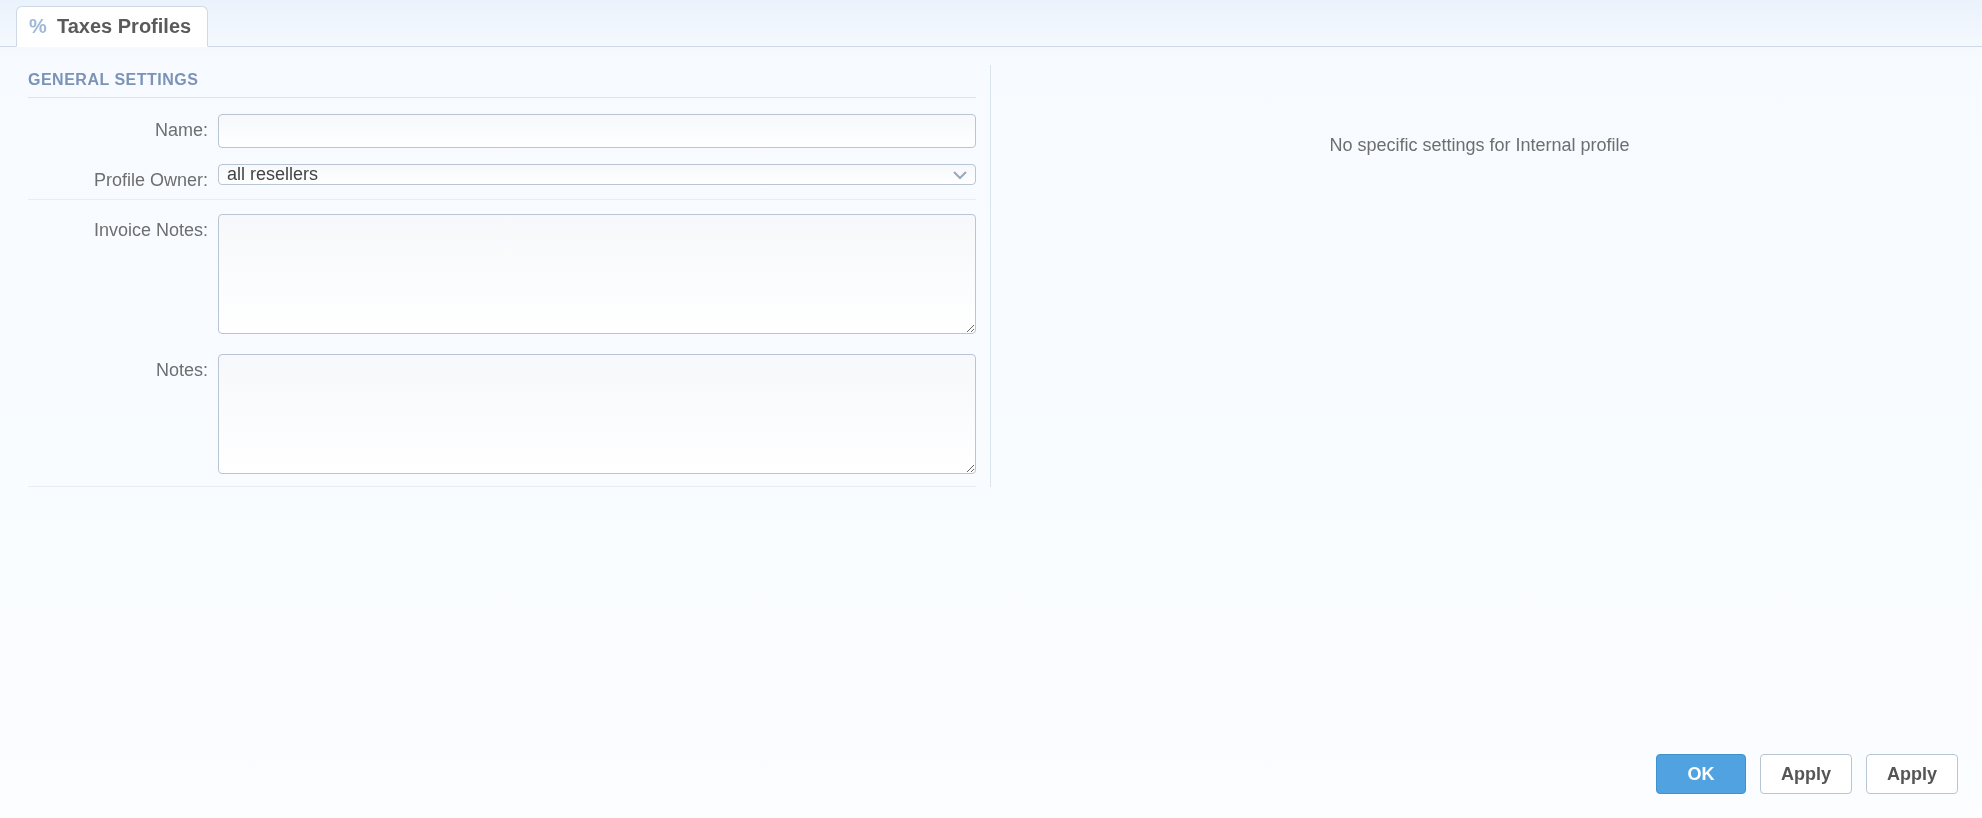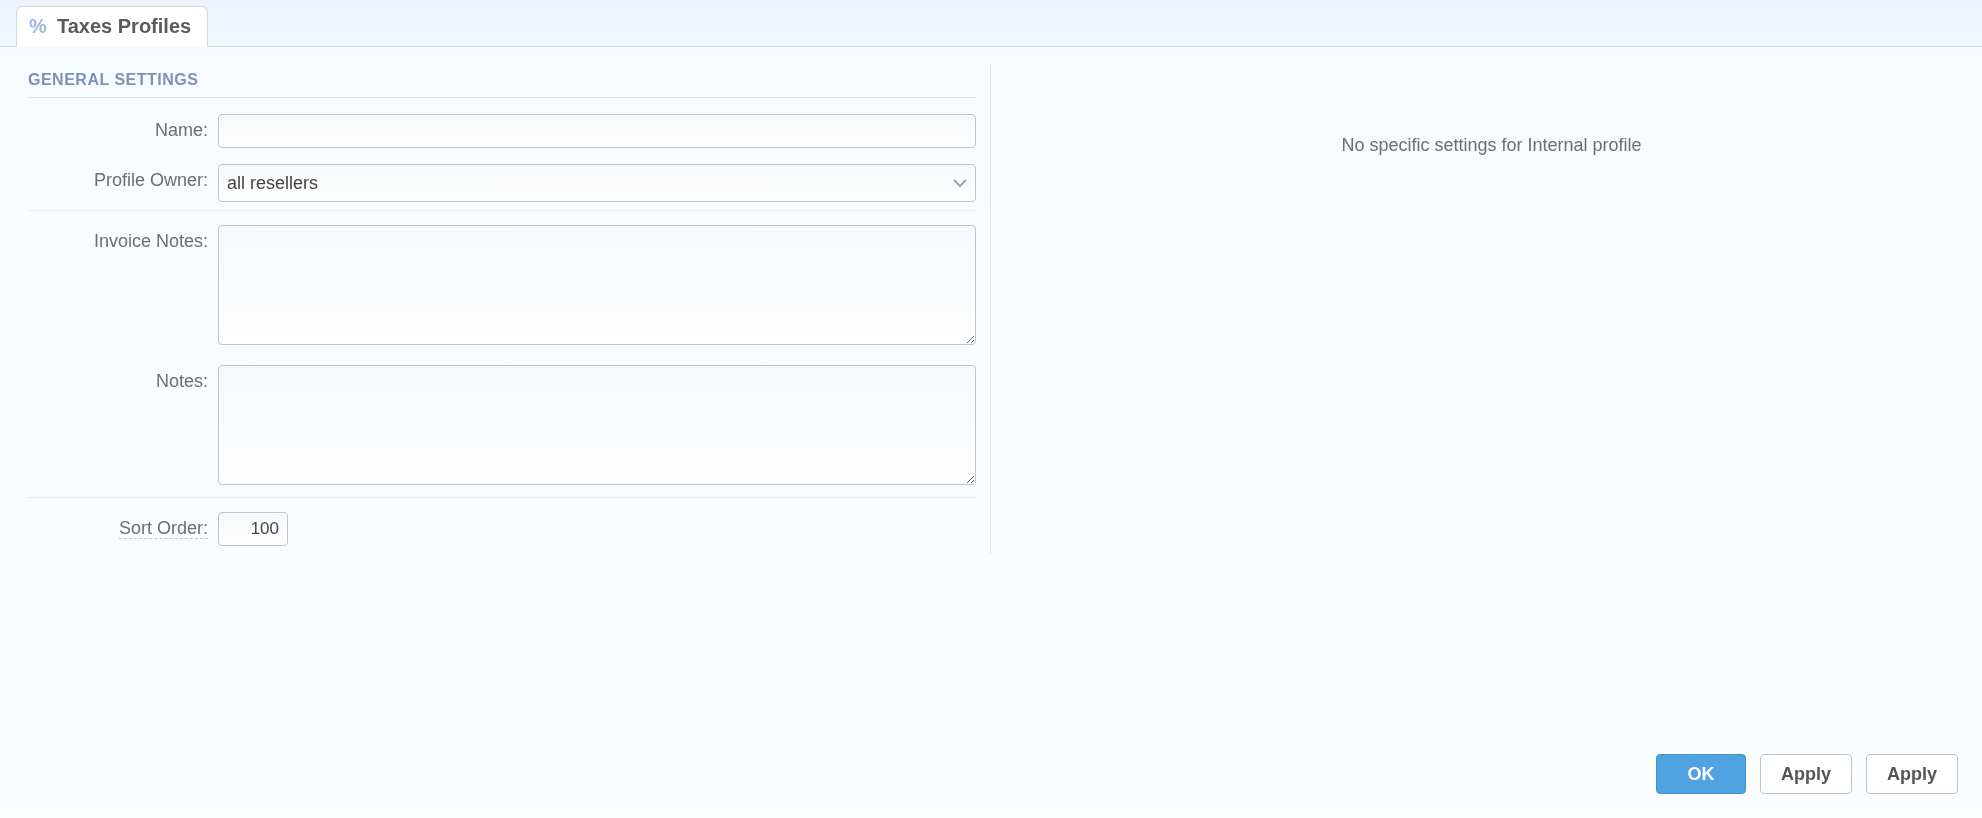--- a/index.html
+++ b/index.html
@@ -4,41 +4,41 @@
 <style>
   html,body{margin:0;padding:0;height:100%;font-family:Arial,Helvetica,sans-serif;background:#f3f8fd;}
   body{min-width:1200px;}
   .page{background:linear-gradient(to bottom,#eaf2fb 0,#f7fbff 60px,#fbfdff 100%);min-height:818px;position:relative;}
   
   .tab-strip{height:46px;border-bottom:1px solid #cfd9e4;padding-left:16px;display:flex;align-items:flex-end;}
   .tab{display:flex;align-items:center;gap:8px;background:#fff;border:1px solid #cfd9e4;border-bottom:1px solid #fff;border-top-left-radius:6px;border-top-right-radius:6px;padding:8px 16px 8px 10px;position:relative;top:1px;}
   .tab-icon{width:22px;height:22px;display:flex;align-items:center;justify-content:center;color:#9fb8d8;font-weight:bold;font-size:20px;}
   .tab-label{font-size:20px;font-weight:bold;color:#5a5a5a;}
   
-  .content{display:flex;gap:12px;padding:18px 14px 0 14px;}
+  .content{display:flex;gap:0;padding:18px 14px 0 14px;}
   .col{flex:0 0 50%;padding:0 14px;box-sizing:border-box;}
   .col.left{border-right:1px solid #dbe3ec;}
   .section-title{color:#7a93b7;font-weight:bold;letter-spacing:.5px;font-size:16px;border-bottom:1px solid #dbe3ec;padding:6px 0 8px 0;margin-bottom:8px;}
   .form-row{display:flex;align-items:flex-start;padding:8px 0;}
   .form-row.sep{border-bottom:1px solid #e8edf3;}
   .label-wrap{flex:0 0 180px;text-align:right;padding-right:10px;padding-top:6px;}
   .label-text{color:#6e6e6e;font-size:18px;margin-top:34px;}
   .label-text.dotted{border-bottom:1px dashed #c5c5c5;}
   .row-field{flex:1;}
   input[type=text].txt, .numtxt{
     width:100%;height:34px;border:1px solid #b9c5d3;border-radius:4px;
     background:linear-gradient(to bottom,#f6f8fb,#ffffff);font-size:17px;color:#444;padding:0 8px;box-sizing:border-box;
   }
   .numtxt{width:70px;text-align:right;}
   textarea.ta{
     width:100%;height:120px;border:1px solid #b9c5d3;border-radius:4px;
     background:linear-gradient(to bottom,#f6f8fb,#ffffff);font-size:16px;color:#444;padding:6px 8px;box-sizing:border-box;resize:both;
   }
   .select{
-    position:relative;width:100%;height:38px;border:1px solid #b9c5d3;border-radius:4px;
+    position:relative;width:100%;height:21px;border:1px solid #b9c5d3;border-radius:4px;
     background:linear-gradient(to bottom,#f6f8fb,#ffffff);display:flex;align-items:center;padding:0 30px 0 8px;box-sizing:border-box;cursor:pointer;
   }
   .select-value{font-size:18px;color:#444;}
   .select .chev{position:absolute;right:8px;top:50%;transform:translateY(-50%);}
   .chev svg{display:block;}
   .right-msg{color:#6e6e6e;font-size:18px;text-align:center;padding-top:70px;}
   
   .footer{position:absolute;right:24px;bottom:24px;display:flex;gap:14px;}
   .btn{min-width:90px;height:40px;border:1px solid #b9c5d3;border-radius:4px;background:#fff;color:#555;font-size:18px;cursor:pointer;padding:0 20px;font-weight:bold;}
   .btn.primary{background:#50a3e0;border-color:#3e92d0;color:#fff;}
@@ -89,26 +89,20 @@
         </div>
       </div>
 
       <div class="form-row sep">
         <div class="label-wrap"><span class="label-text">Notes:</span></div>
         <div class="row-field">
           <textarea class="ta" style=""></textarea>
         </div>
       </div>
 
-      <div class="form-row" style="margin-top:6px;">
-        <div class="label-wrap"><span class="label-text dotted">Sort Order:</span></div>
-        <div class="row-field">
-          <input type="text" class="numtxt" value="100" style="">
-        </div>
-      </div>
     </div>
 
     <div class="col right">
       <div class="right-msg">No specific settings for Internal profile</div>
     </div>
   </div>
 
   <div class="footer">
     <button class="btn primary">OK</button>
     <button class="btn">Apply</button>

